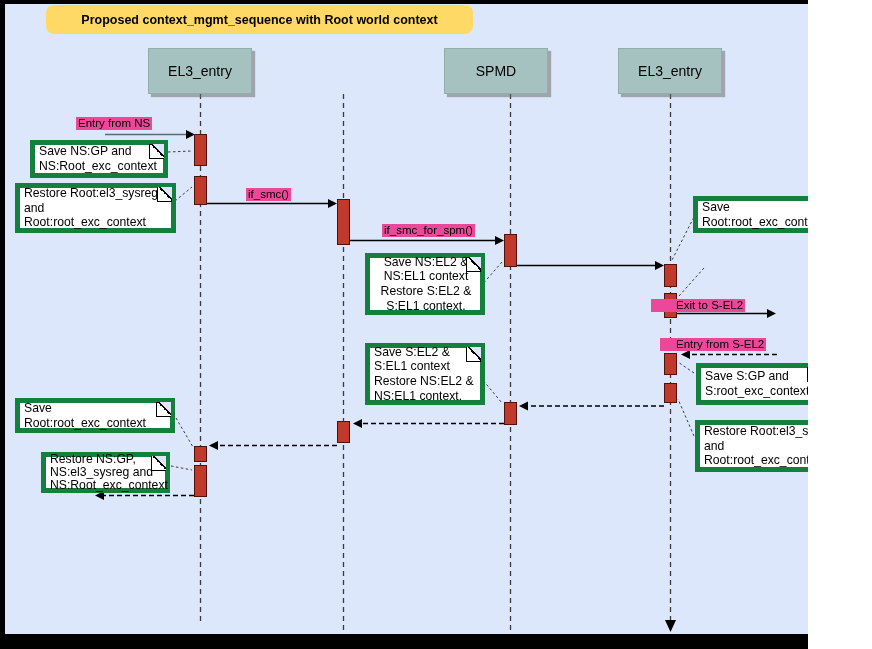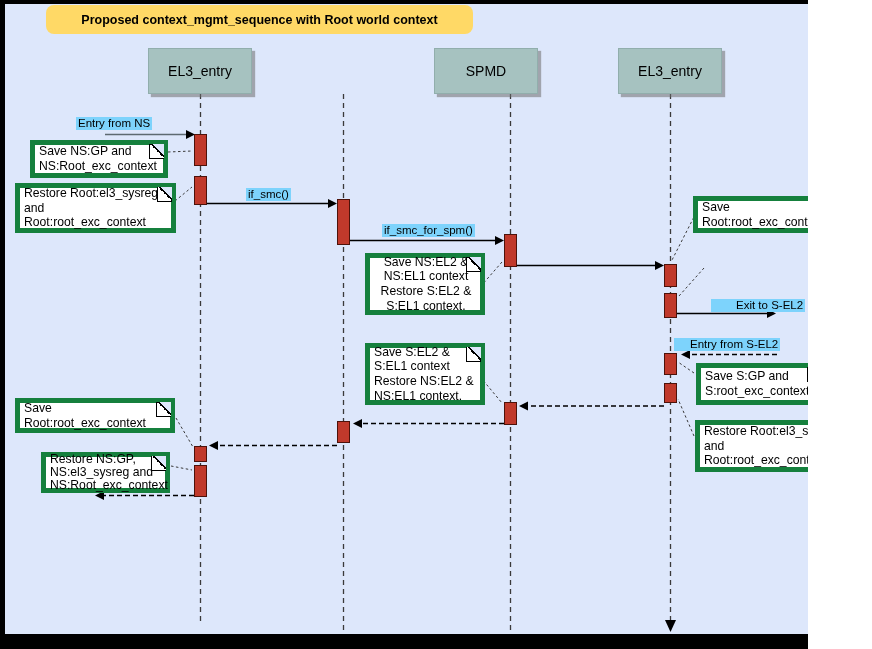--- a/index.html
+++ b/index.html
@@ -13,21 +13,21 @@
   .actor{position:absolute;height:46px;z-index:4;background:#a6c2c0;border:1px solid #91aeac;
          box-shadow:3px 3px 1px rgba(110,110,110,0.55);display:flex;align-items:center;justify-content:center;
          font-size:14px;color:#000;box-sizing:border-box;}
   .act{position:absolute;width:13px;z-index:5;background:#c0392b;border:1px solid #4d120a;box-sizing:border-box;}
   .note{position:absolute;z-index:6;background:#fff;border:5px solid #15803d;box-sizing:border-box;
         display:flex;flex-direction:column;justify-content:center;}
   .note-text{display:block;white-space:pre-line;font-size:12.2px;line-height:14.6px;color:#000;padding:1px 2px 1px 4px;}
   .fold{position:absolute;top:-1px;right:-1px;width:15px;height:15px;
         border-left:1px solid #000;border-bottom:1px solid #000;box-sizing:border-box;
         background:linear-gradient(to bottom left,#dde7fb 40%,#000 40%,#000 50%,#fff 50%);}
-  .msg-label{position:absolute;z-index:7;background:#7dd3fc;padding:0 2px;font-size:11.5px;line-height:13px;color:#000;white-space:nowrap;}
+  .msg-label{position:absolute;z-index:7;background:#ec4899;padding:0 2px;font-size:11.5px;line-height:13px;color:#000;white-space:nowrap;}
 </style>
 </head>
 <body>
 
 <div id="stage">
   <div id="canvas"></div>
 
   <svg class="wires" width="872" height="649">
 
     <line x1="200.5" y1="94" x2="200.5" y2="625" stroke="#3a3a3a" stroke-width="1.3" stroke-dasharray="5,4"></line>
@@ -86,21 +86,21 @@
     <line x1="694" y1="373" x2="678" y2="362" stroke="#3a3a3a" stroke-width="1" stroke-dasharray="2.5,2.5"></line>
     <line x1="694" y1="436" x2="678" y2="399" stroke="#3a3a3a" stroke-width="1" stroke-dasharray="2.5,2.5"></line>
     <line x1="477" y1="373" x2="502" y2="403" stroke="#3a3a3a" stroke-width="1" stroke-dasharray="2.5,2.5"></line>
     <line x1="176" y1="418" x2="193" y2="447" stroke="#3a3a3a" stroke-width="1" stroke-dasharray="2.5,2.5"></line>
     <line x1="171" y1="466" x2="192" y2="470" stroke="#3a3a3a" stroke-width="1" stroke-dasharray="2.5,2.5"></line>
   </svg>
 
   <div class="title">Proposed context_mgmt_sequence with Root world context</div>
 
   <div class="actor" style="left:148px;top:48px;width:104px;">EL3_entry</div>
-  <div class="actor" style="left:434px;top:48px;width:104px;">SPMD</div>
+  <div class="actor" style="left:444px;top:48px;width:104px;">SPMD</div>
   <div class="actor" style="left:618px;top:48px;width:104px;">EL3_entry</div>
 
   <div class="act" style="left:194px;top:134px;height:32px;"></div>
   <div class="act" style="left:194px;top:176px;height:29px;"></div>
   <div class="act" style="left:337px;top:199px;height:46px;"></div>
   <div class="act" style="left:504px;top:234px;height:33px;"></div>
   <div class="act" style="left:664px;top:264px;height:23px;"></div>
   <div class="act" style="left:664px;top:293px;height:25px;"></div>
   <div class="act" style="left:664px;top:353px;height:22px;"></div>
   <div class="act" style="left:664px;top:383px;height:20px;"></div>
@@ -156,15 +156,15 @@
   <div class="note" style="left:41px;top:445px;width:129px;height:41px;margin-top:7px;">
     <span class="fold"></span>
     <span class="note-text" style="line-height:13px;">Restore NS:GP,
 NS:el3_sysreg and
 NS:Root_exc_context</span>
   </div>
 
   <div class="msg-label" style="left:76px;top:117px;">Entry from NS</div>
   <div class="msg-label" style="left:246px;top:188px;">if_smc()</div>
   <div class="msg-label" style="left:382px;top:224px;">if_smc_for_spm()</div>
-  <div class="msg-label" style="left:711px;top:299px;padding-left:25px;">Exit to S-EL2</div>
-  <div class="msg-label" style="left:674px;top:338px;padding-left:16px;">Entry from S-EL2</div>
+  <div class="msg-label" style="left:651px;top:299px;padding-left:25px;">Exit to S-EL2</div>
+  <div class="msg-label" style="left:660px;top:338px;padding-left:16px;">Entry from S-EL2</div>
 </div>
 
 </body></html>

